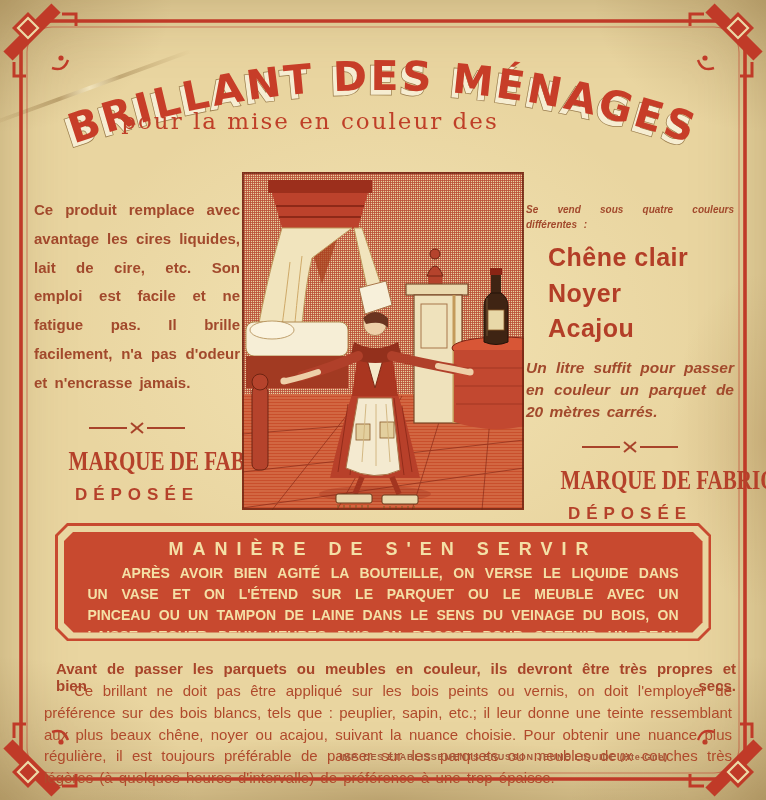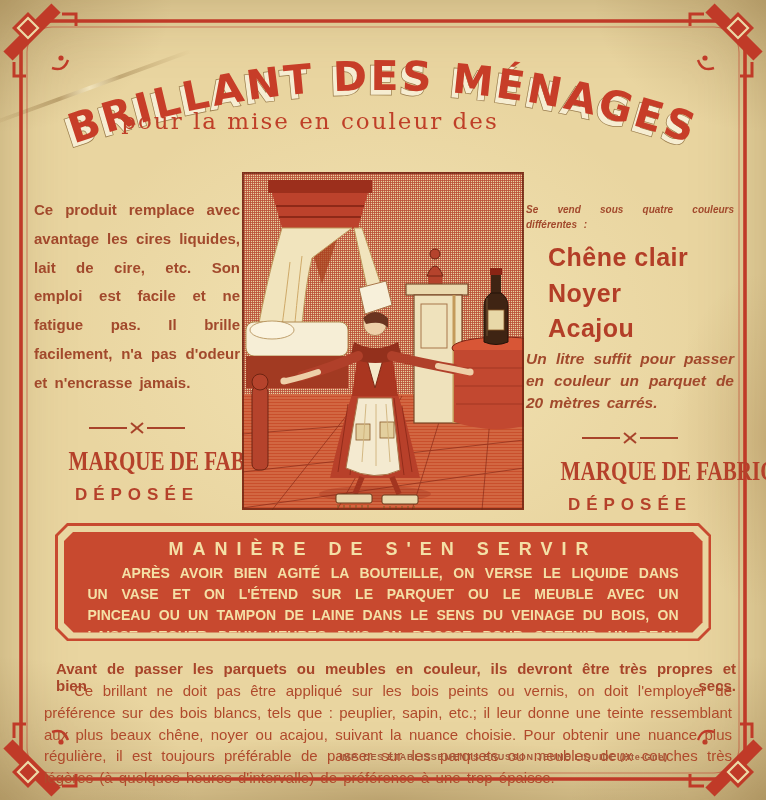--- a/index.html
+++ b/index.html
@@ -30,21 +30,21 @@
     font-family:"DejaVu Serif", serif;font-weight:bold;font-size:21px;color:#c23d27;letter-spacing:11px;}
 
   
   .col{position:absolute;top:196px;width:206px;color:#a2492c;}
   .col-left{left:34px;}
   .col-right{left:526px;width:208px;}
   .body-par{font-size:15px;font-weight:bold;line-height:1.92;text-align:justify;margin:0;word-spacing:3px;}
   .col-right .intro{font-style:italic;font-size:10px;font-weight:bold;line-height:1.5;text-align:justify;margin:6px 0 2px 0;word-spacing:4px;color:#a2492c;}
   .color-list{list-style:none;margin:8px 0 0 22px;padding:0;}
   .color-list li{font-size:25px;font-weight:bold;color:#b33e27;line-height:1.42;letter-spacing:.5px;}
-  .litre{font-style:italic;font-size:15.5px;font-weight:bold;line-height:1.42;text-align:justify;margin:1px 0 0 0;word-spacing:2px;}
+  .litre{font-style:italic;font-size:15.5px;font-weight:bold;line-height:1.42;text-align:justify;margin:10px 0 0 0;word-spacing:2px;}
   .divider{display:block;margin:16px auto 10px auto;}
   .col-left .divider{margin-top:22px;}
   .trademark{text-align:center;}
   .tm-line1{display:inline-block;font-family:"Liberation Serif", serif;font-weight:bold;font-size:27px;color:#b5412a;
     transform:scaleX(.78);transform-origin:center;white-space:nowrap;letter-spacing:0px;}
   .tm-line2{font-size:17px;font-weight:bold;color:#b5412a;letter-spacing:6px;margin-top:8px;}
 
   
   .illus{position:absolute;left:242px;top:172px;width:282px;height:338px;}
 

